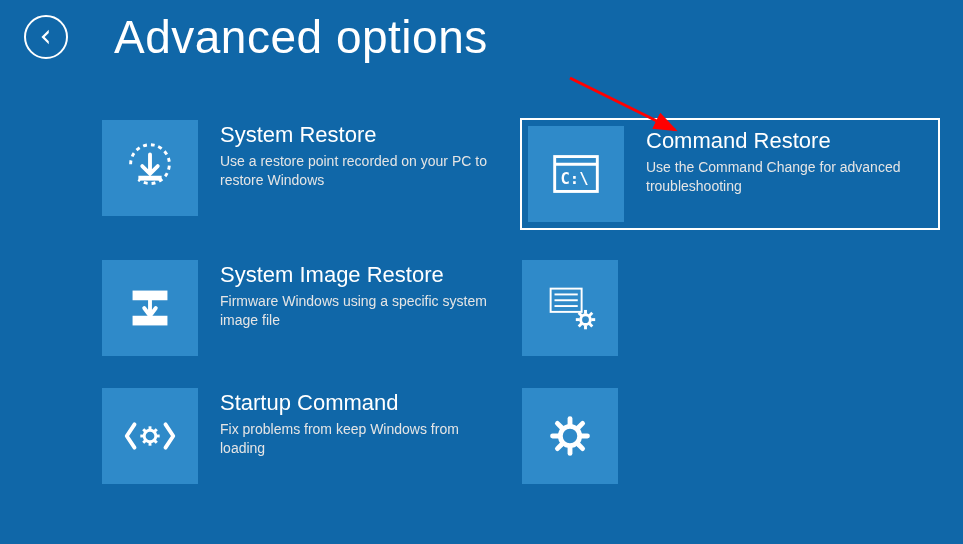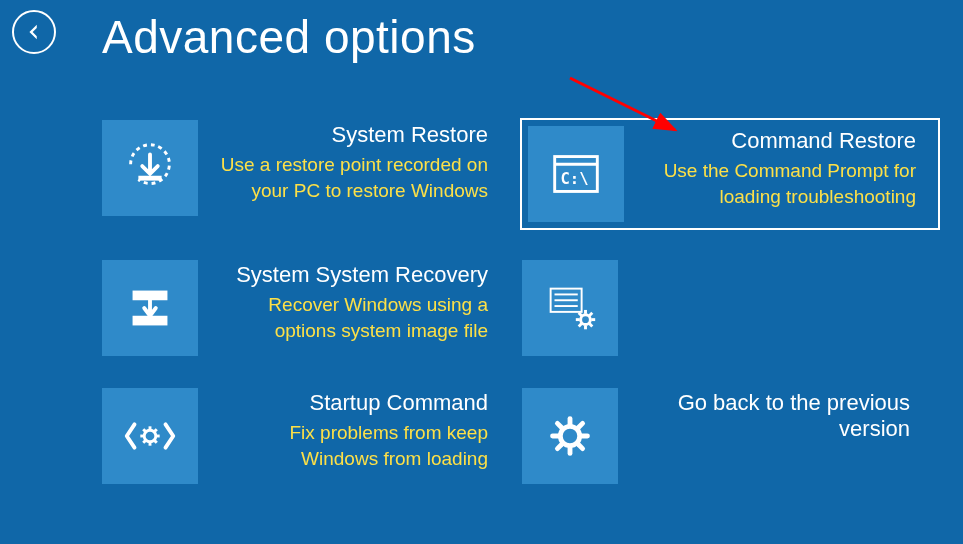--- a/index.html
+++ b/index.html
@@ -4,45 +4,45 @@
 <style>
   * { margin:0; padding:0; box-sizing:border-box; }
   body {
     width:963px; height:544px;
     background:#1067a8;
     font-family:"Segoe UI Light","Segoe UI",Arial,sans-serif;
     color:#fff;
     overflow:hidden;
     position:relative;
   }
-  .header { position:absolute; top:10px; left:12px; display:flex; }
+  .header { position:absolute; top:10px; left:24px; display:flex; align-items:center; }
   .back-btn {
     width:44px; height:44px; border:2px solid #fff; border-radius:50%;
     display:flex; align-items:center; justify-content:center; cursor:pointer;
   }
   .back-btn svg { width:22px; height:22px; fill:#fff; }
   .title {
     margin-left:46px; font-size:46px; font-weight:300; letter-spacing:0.5px;
   }
   .grid {
     position:absolute; top:118px; left:100px; width:830px;
-    display:grid; grid-template-columns:390px 420px; column-gap:30px; row-gap:28px;text-align:right;
+    display:grid; grid-template-columns:390px 420px; column-gap:30px; row-gap:28px;
   }
   .tile {
     display:flex; align-items:flex-start; padding:0; cursor:pointer;
     border:2px solid transparent;
   }
   .tile.selected { border:2px solid #fff; padding:6px; }
   .icon-box {
     width:96px; height:96px; background:#2f8ac9; flex-shrink:0;
     display:flex; align-items:center; justify-content:center;
   }
   .tile-text { margin-left:22px; padding-top:2px; max-width:270px; }
   .tile-title { font-size:22px; font-weight:400; line-height:1.2; margin-bottom:4px; }
-  .tile-desc  { font-size:19px; font-weight:400; line-height:1.35; color:#fde047; }
+  .tile-desc  { font-size:14px; font-weight:400; line-height:1.35; color:#e5e5e5; }
   svg.icon { width:62px; height:62px; }
 
   .arrow-annotation {
     position:absolute; top:68px; left:560px; width:140px; height:80px;
     pointer-events:none;
   }
 </style>
 </head>
 <body>
 
@@ -76,35 +76,35 @@
   <div class="tile selected">
     <div class="icon-box">
       <svg class="icon" viewBox="0 0 64 64">
         <rect x="10" y="14" width="44" height="36" fill="none" stroke="#fff" stroke-width="3"></rect>
         <line x1="10" y1="22" x2="54" y2="22" stroke="#fff" stroke-width="3"></line>
         <text x="16" y="42" font-family="Consolas,monospace" font-size="16" fill="#fff" font-weight="bold">C:\</text>
       </svg>
     </div>
     <div class="tile-text">
       <div class="tile-title">Command Restore</div>
-      <div class="tile-desc">Use the Command Prompt for loading troubleshooting</div>
+      <div class="tile-desc">Use the Command Change for advanced troubleshooting</div>
     </div>
   </div>
 
   <div class="tile">
     <div class="icon-box">
       <svg class="icon" viewBox="0 0 64 64">
         <rect x="14" y="14" width="36" height="10" fill="#fff"></rect>
         <rect x="14" y="40" width="36" height="10" fill="#fff"></rect>
         <path d="M32 24 L32 38 M26 32 L32 40 L38 32" stroke="#fff" stroke-width="4" fill="none" stroke-linecap="round" stroke-linejoin="round"></path>
       </svg>
     </div>
     <div class="tile-text">
-      <div class="tile-title">System System Recovery</div>
-      <div class="tile-desc">Recover Windows using a options system image file</div>
+      <div class="tile-title">System Image Restore</div>
+      <div class="tile-desc">Firmware Windows using a specific system image file</div>
     </div>
   </div>
 
   <div class="tile">
     <div class="icon-box">
       <svg class="icon" viewBox="0 0 64 64">
         <rect x="12" y="12" width="32" height="24" fill="none" stroke="#fff" stroke-width="2"></rect>
         <line x1="16" y1="18" x2="40" y2="18" stroke="#fff" stroke-width="2"></line>
         <line x1="16" y1="24" x2="40" y2="24" stroke="#fff" stroke-width="2"></line>
         <line x1="16" y1="30" x2="40" y2="30" stroke="#fff" stroke-width="2"></line>
@@ -160,24 +160,20 @@
             <line x1="32" y1="44" x2="32" y2="50"></line>
           <line x1="14" y1="32" x2="20" y2="32"></line>
             <line x1="44" y1="32" x2="50" y2="32"></line>
           <line x1="19" y1="19" x2="23" y2="23"></line>
             <line x1="41" y1="41" x2="45" y2="45"></line>
           <line x1="19" y1="45" x2="23" y2="41"></line>
             <line x1="41" y1="23" x2="45" y2="19"></line>
         </g>
       </svg>
     </div>
-    <div class="tile-text">
-      <div class="tile-title">Go back to the previous version</div>
-      <div class="tile-desc"></div>
-    </div>
   </div>
 
 </div>
 
 <svg class="arrow-annotation" viewBox="0 0 140 80">
   <defs>
     <marker id="ah" markerWidth="10" markerHeight="10" refX="7" refY="3" orient="auto">
       <path d="M0,0 L8,3 L0,6 Z" fill="#ff0000"></path>
     </marker>
   </defs>

